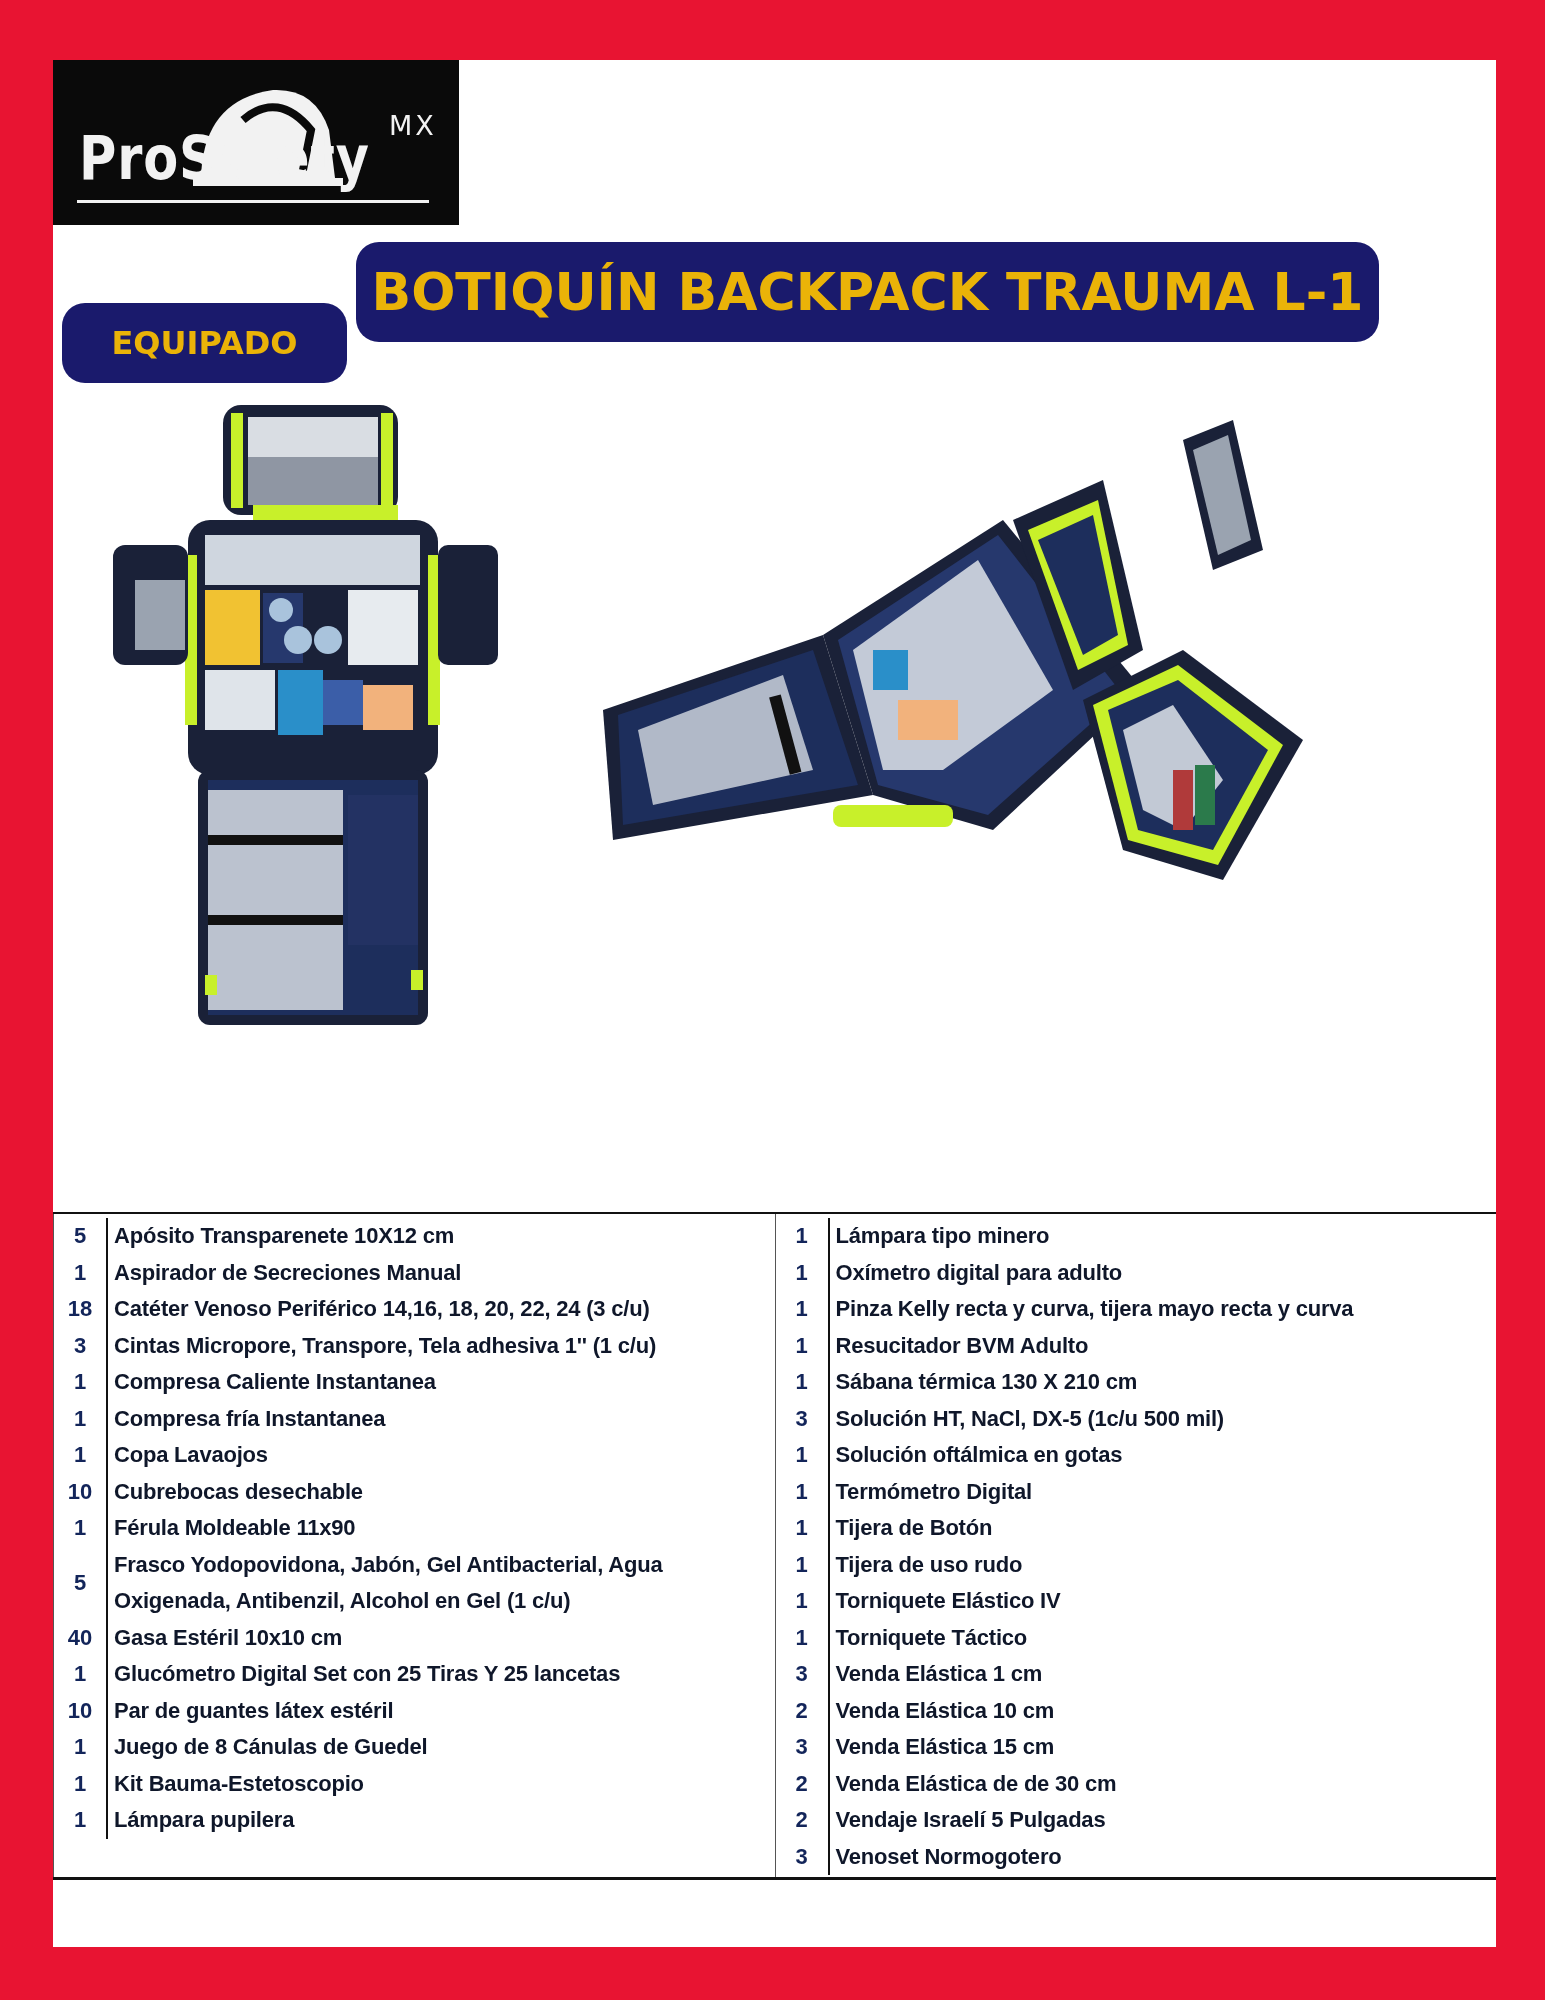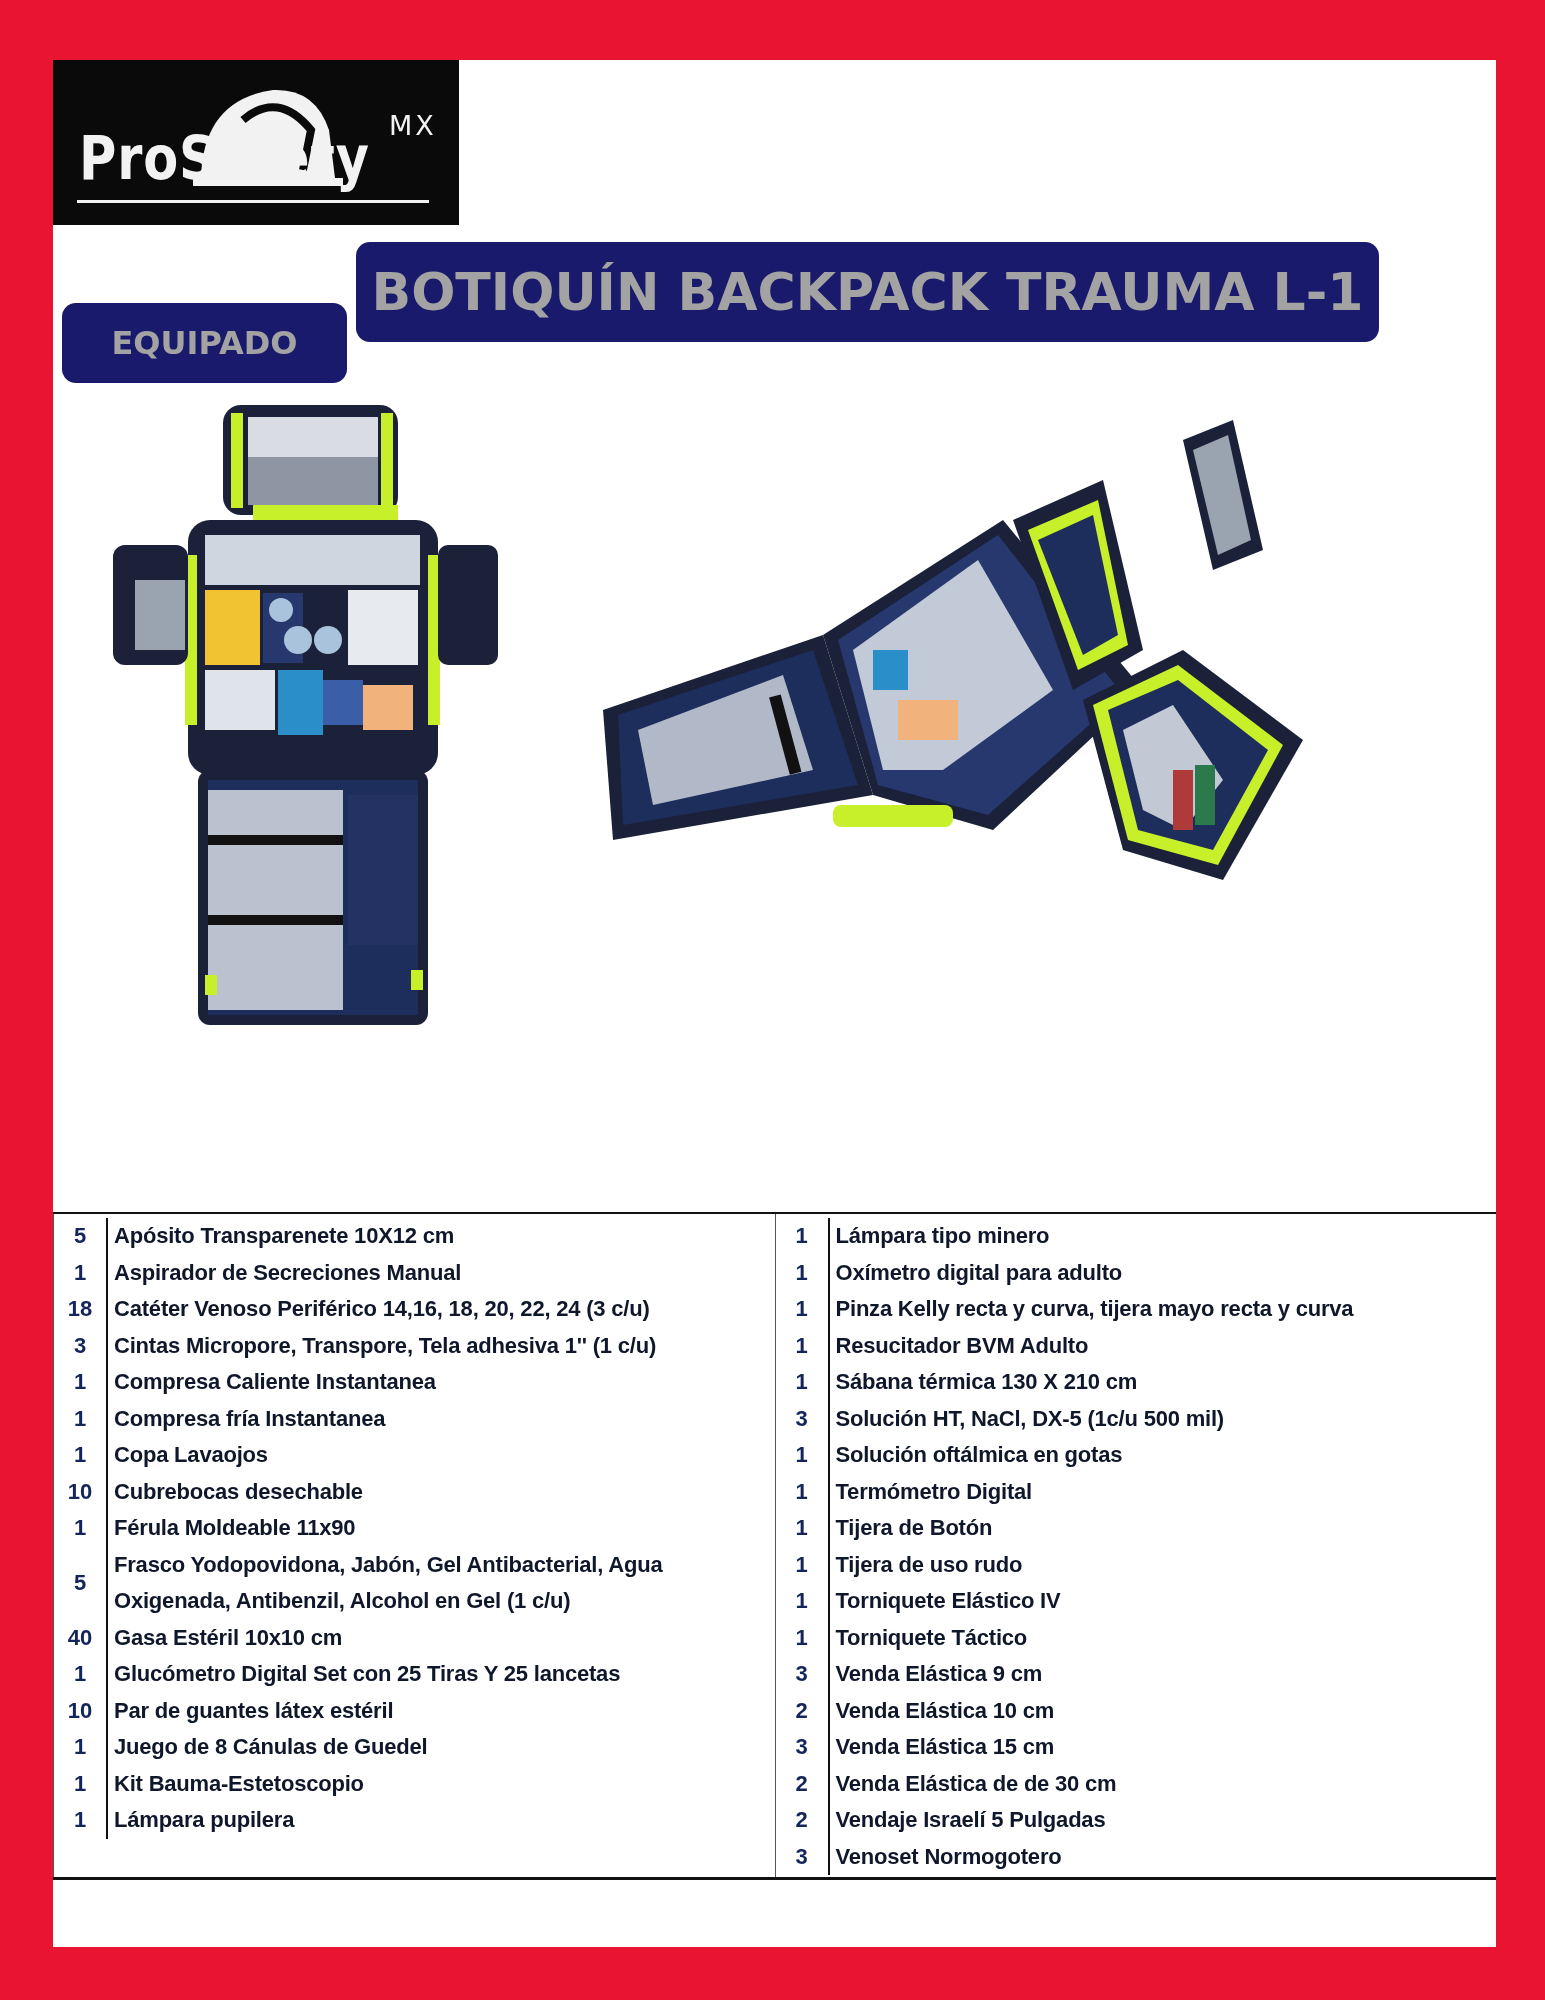--- a/index.html
+++ b/index.html
@@ -47,24 +47,24 @@
   }
   .logo-underline {
     position: absolute;
     left: 24px; top: 140px;
     width: 352px; height: 3px;
     background: #f2f2f2;
   }
   .badge {
     position: absolute;
     background: #1a1a6c;
-    color: #a3a3a3;
+    color: #eab308;
     font-weight: bold;
     font-family: "DejaVu Sans", sans-serif;
-    border-radius: 14px;
+    border-radius: 23px;
     display: flex; align-items: center; justify-content: center;
     white-space: nowrap;
   }
   .badge-title {
     left: 303px; top: 182px;
     width: 1023px; height: 100px;
     font-size: 52px;
   }
   .badge-sub {
     left: 9px; top: 243px;
@@ -315,21 +315,21 @@
       <div class="row">
           <div class="qty">1</div>
           <div class="desc">Torniquete Elástico IV</div>
         </div>
       <div class="row">
           <div class="qty">1</div>
           <div class="desc">Torniquete Táctico</div>
         </div>
       <div class="row">
           <div class="qty">3</div>
-          <div class="desc">Venda Elástica 9 cm</div>
+          <div class="desc">Venda Elástica 1 cm</div>
         </div>
       <div class="row">
           <div class="qty">2</div>
           <div class="desc">Venda Elástica 10 cm</div>
         </div>
       <div class="row">
           <div class="qty">3</div>
           <div class="desc">Venda Elástica 15 cm</div>
         </div>
       <div class="row">

